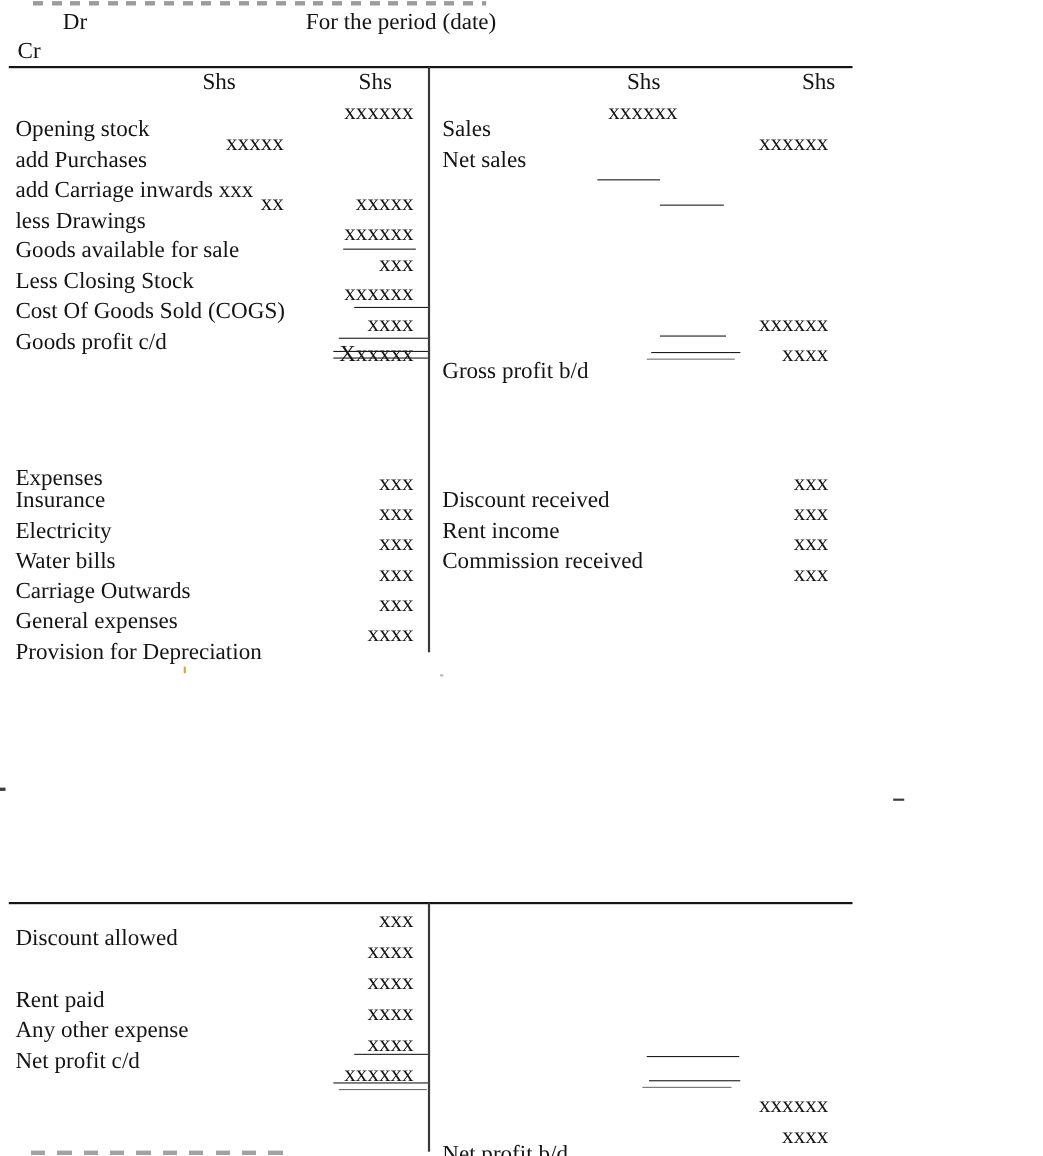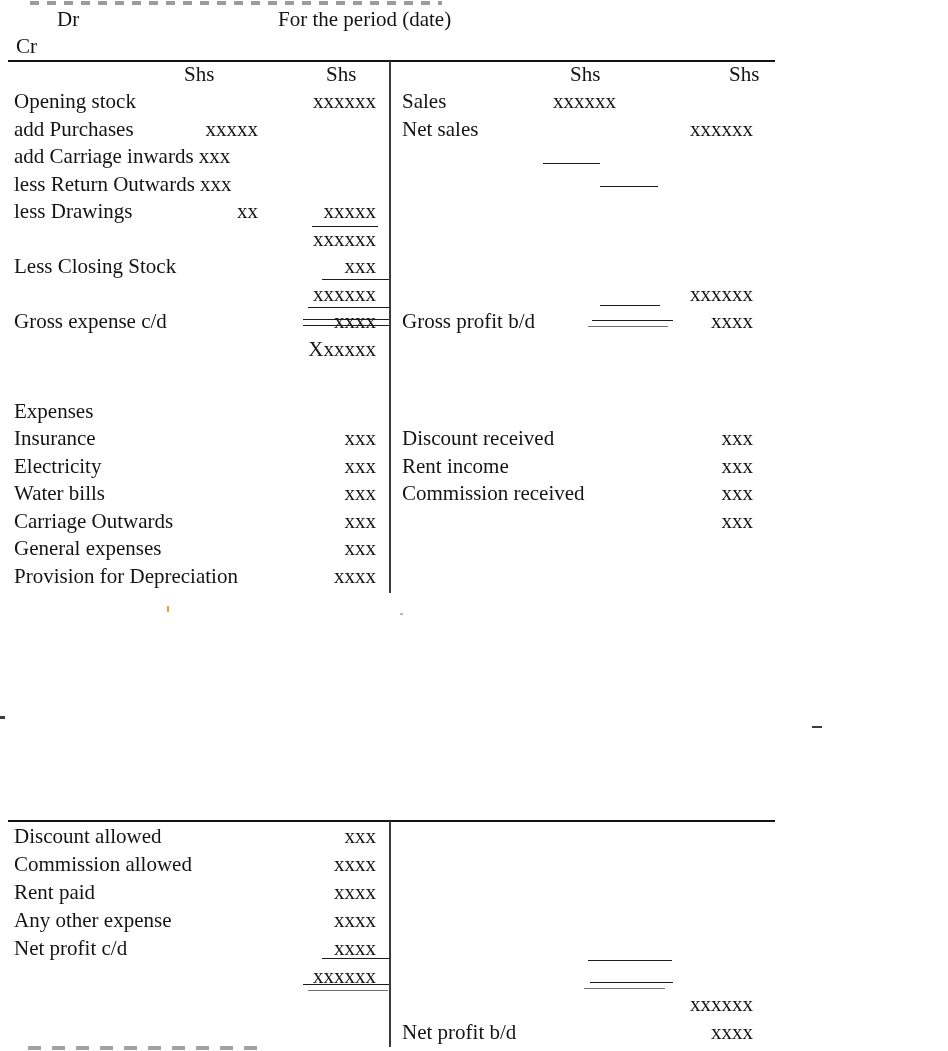--- a/index.html
+++ b/index.html
@@ -13,21 +13,21 @@
   .frag{position:absolute;background:repeating-linear-gradient(90deg,#4a4a4a 0 9px,transparent 9px 17px);opacity:.55;}
   
   .hline{position:absolute;height:0;border-top:2px solid #141414;}
   .vline{position:absolute;width:0;border-left:2px solid #3a3a3a;}
   .rule{position:absolute;height:0;border-top:1.8px solid #1c1c1c;}
   .rule.gray{border-top-color:#6e6e6e;}
   
   .col{position:absolute;}
   .row{position:relative;height:27.5px;}
   .row28{position:relative;height:28px;}
-  .lbl{position:absolute;left:6px;top:0;white-space:nowrap;}
+  .lbl{position:absolute;left:6px;top:16px;white-space:nowrap;}
   .mid{position:absolute;top:0;text-align:right;white-space:nowrap;}
   .amt{position:absolute;right:4px;top:0;white-space:nowrap;}
   .lcol .mid{left:120px;width:130px;}
   .rcol .mid{left:110px;width:110px;}
   .speck{position:absolute;}
 </style>
 </head>
 <body>
 
 <div class="page">
@@ -52,39 +52,38 @@
       <span class="amt">xxxxxx</span>
     </div>
     <div class="row">
       <span class="lbl">add Purchases</span>
       <span class="mid">xxxxx</span>
     </div>
     <div class="row">
       <span class="lbl">add Carriage inwards xxx</span>
     </div>
     <div class="row">
-      <span class="lbl">less Return Outwards xxx</span>
-    </div>
-    <div class="row">
       <span class="lbl">less Drawings</span>
       <span class="mid">xx</span>
       <span class="amt">xxxxx</span>
     </div>
     <div class="row">
+      <span class="lbl">Goods available for sale</span>
       <span class="amt">xxxxxx</span>
     </div>
     <div class="row">
       <span class="lbl">Less Closing Stock</span>
       <span class="amt">xxx</span>
     </div>
     <div class="row">
-      <span class="amt">xxxxxx</span>
-    </div>
-    <div class="row">
-      <span class="lbl">Gross expense c/d</span>
+      <span class="lbl">Cost Of Goods Sold (COGS)</span>
+      <span class="amt">xxxxxx</span>
+    </div>
+    <div class="row">
+      <span class="lbl">Goods profit c/d</span>
       <span class="amt">xxxx</span>
     </div>
     <div class="row">
       <span class="amt">Xxxxxx</span>
     </div>
   </div>
 
   <div class="col rcol" style="left:396px;top:89px;width:361px;">
     <div class="row">
       <span class="lbl">Sales</span>
@@ -101,21 +100,21 @@
     <div class="row"></div>
     <div class="row">
       <span class="amt">xxxxxx</span>
     </div>
     <div class="row">
       <span class="lbl">Gross profit b/d</span>
       <span class="amt">xxxx</span>
     </div>
   </div>
 
-  <div class="abs" style="left:14px;top:399px;">Expenses</div>
+  <div class="abs" style="left:14px;top:422px;">Expenses</div>
   <div class="col lcol" style="left:8px;top:426px;width:372px;">
     <div class="row">
       <span class="lbl">Insurance</span>
       <span class="amt">xxx</span>
     </div>
     <div class="row">
       <span class="lbl">Electricity</span>
       <span class="amt">xxx</span>
     </div>
     <div class="row">
@@ -156,21 +155,20 @@
 
   <div class="hline" style="left:8px;top:820px;width:767px;"></div>
   <div class="vline" style="left:389px;top:821px;height:226px;"></div>
 
   <div class="col lcol" style="left:8px;top:824px;width:372px;">
     <div class="row28">
       <span class="lbl">Discount allowed</span>
       <span class="amt">xxx</span>
     </div>
     <div class="row28">
-      <span class="lbl">Commission allowed</span>
       <span class="amt">xxxx</span>
     </div>
     <div class="row28">
       <span class="lbl">Rent paid</span>
       <span class="amt">xxxx</span>
     </div>
     <div class="row28">
       <span class="lbl">Any other expense</span>
       <span class="amt">xxxx</span>
     </div>

